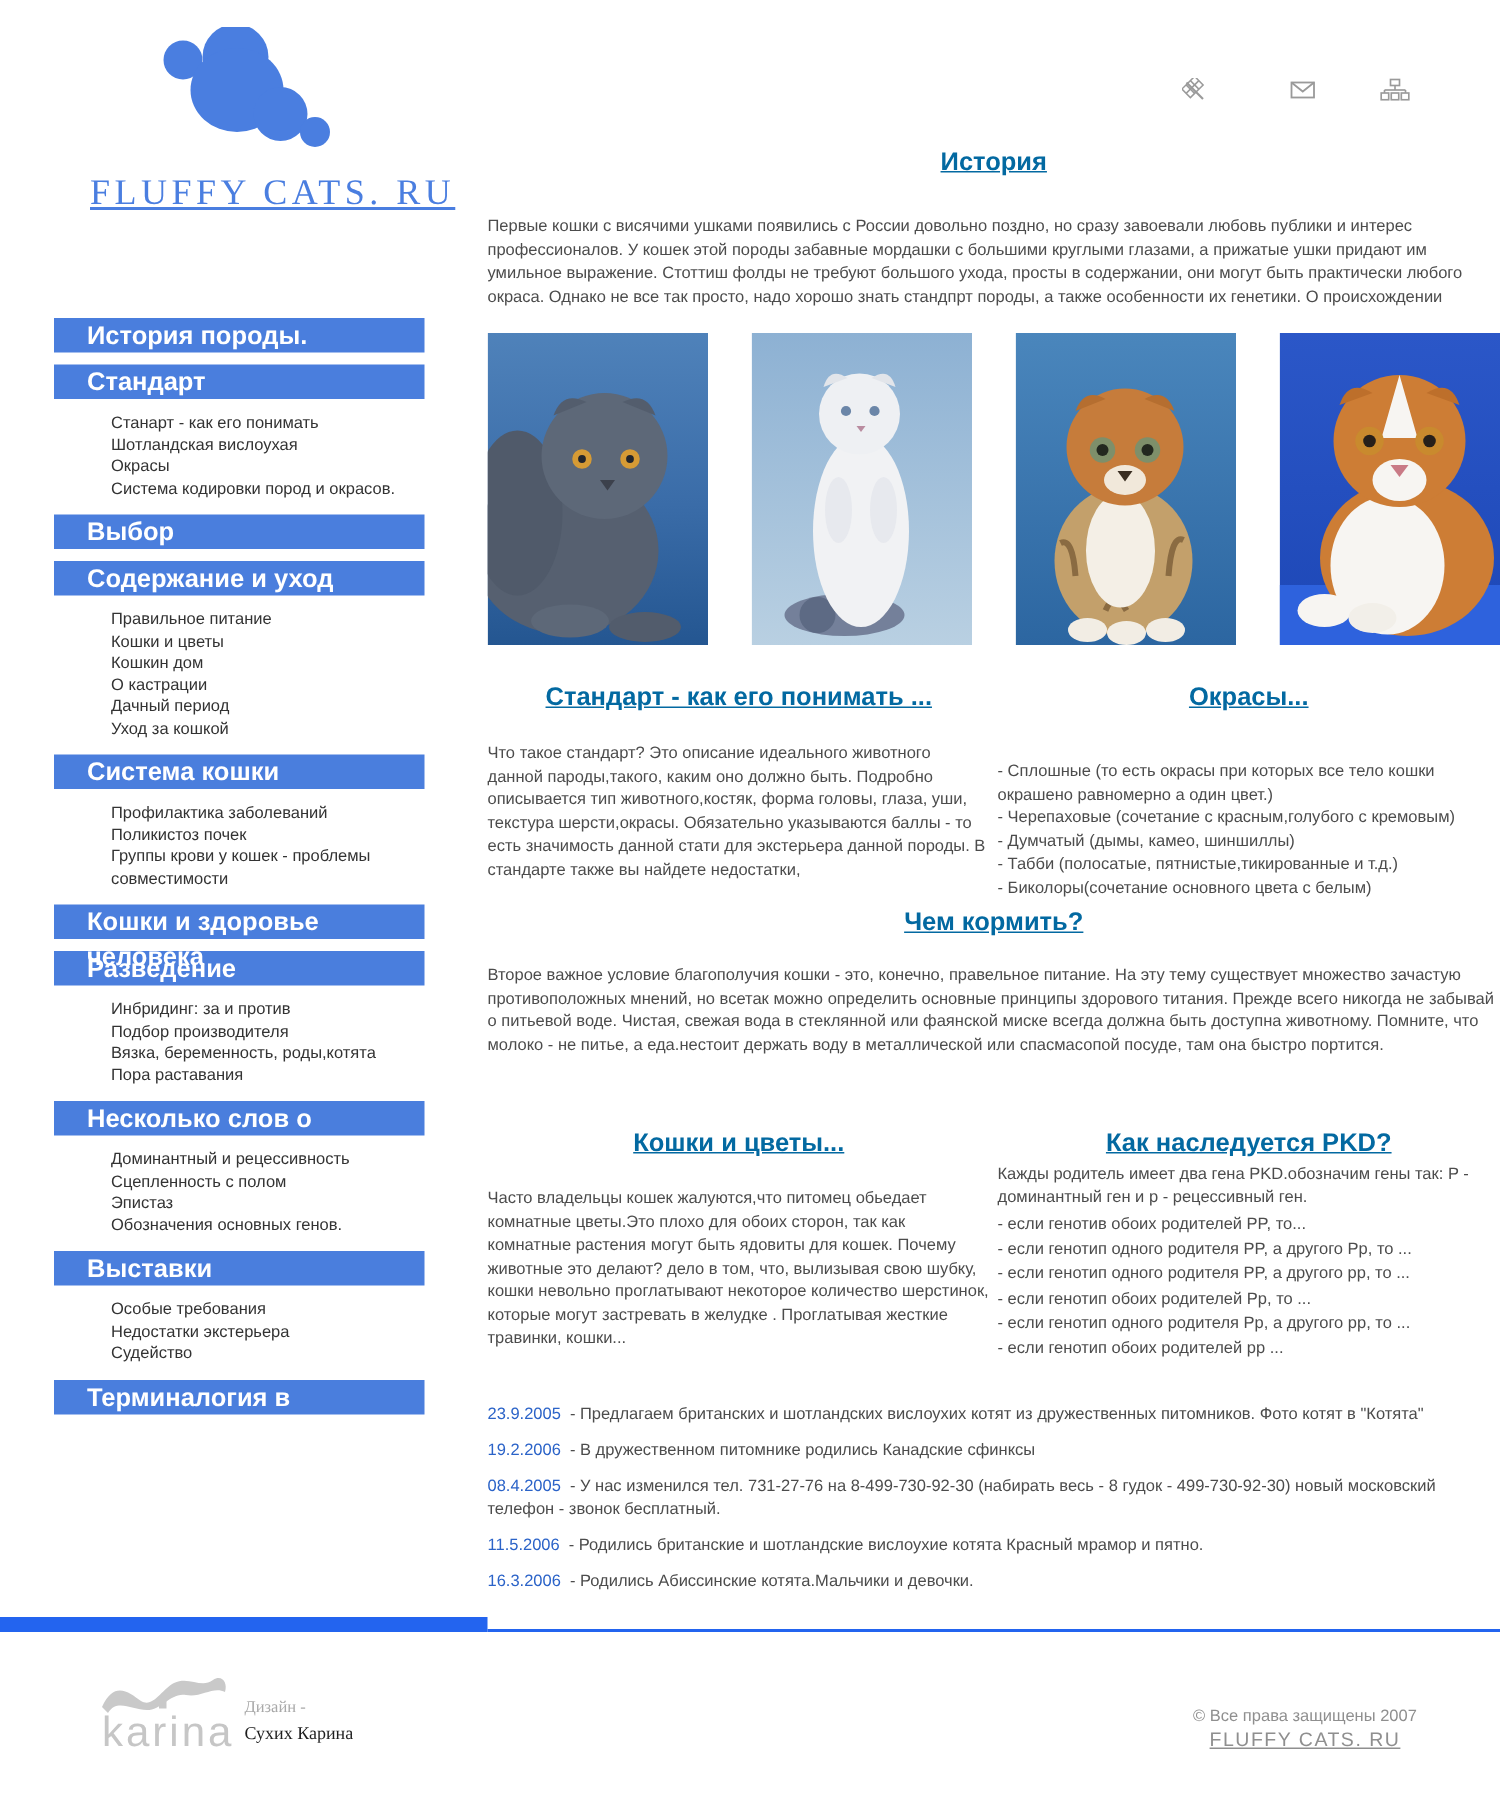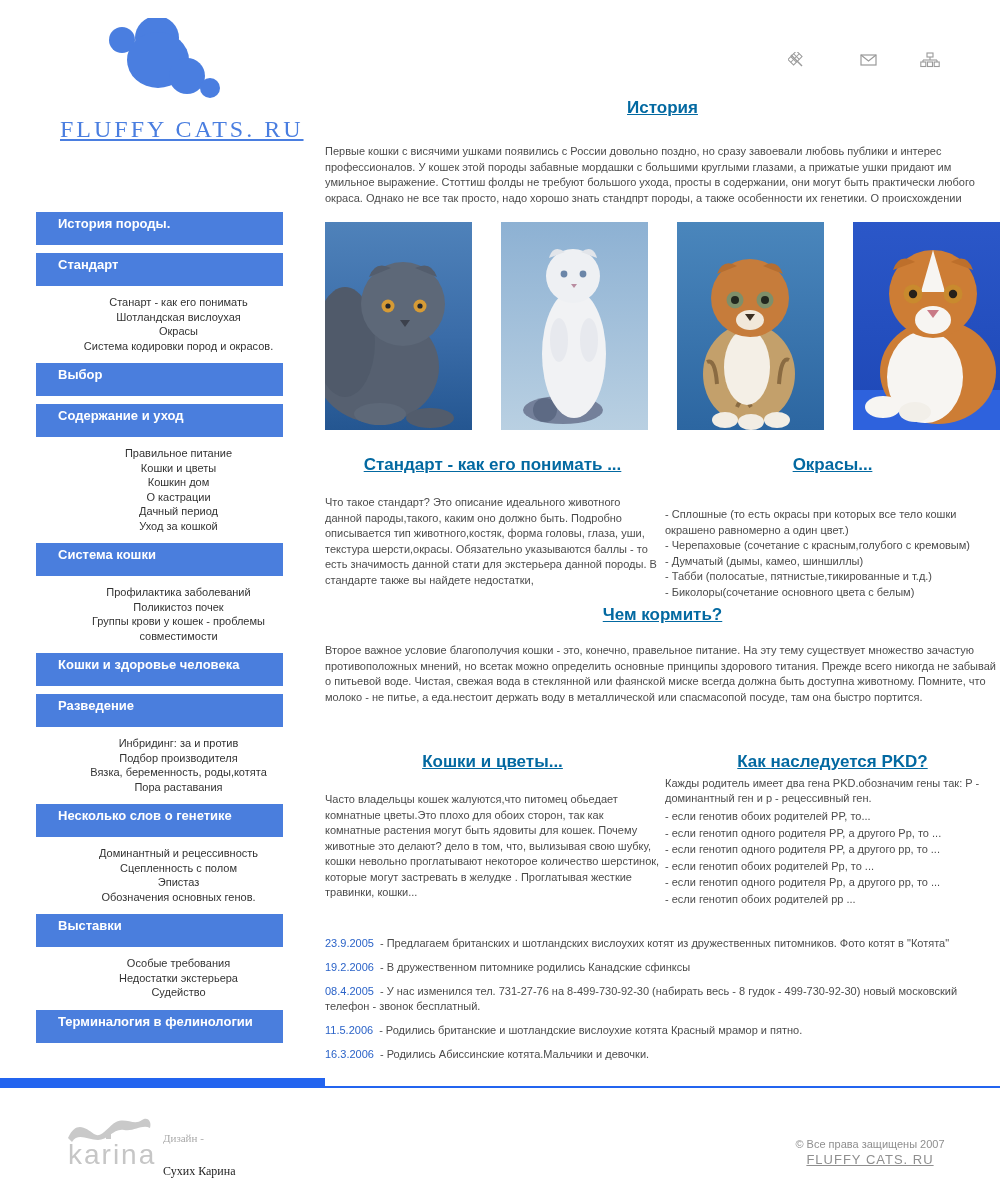--- a/index.html
+++ b/index.html
@@ -13,23 +13,23 @@
   .logo-title { display:inline-block; margin-top:8px; font-family:"Liberation Serif", serif;
                 font-size:24px; letter-spacing:3px; color:#4a7ee0; text-decoration:underline;
                 white-space:nowrap; }
 
   .top-icons { position:absolute; top:52px; left:780px; width:170px; height:20px; }
   .top-icon { position:absolute; top:0; width:18px; height:16px; cursor:pointer; }
   .ti-flag { left:8px; } .ti-mail { left:80px; } .ti-map { left:140px; }
 
   
   .sidebar { position:absolute; left:36px; top:212px; width:247px; }
-  .sb-bar { background:#4a7edd; color:#ffffff; font-weight:bold; font-size:13px;
-            height:33px; line-height:23px; padding-left:22px; margin-bottom:8px; cursor:pointer; }
-  .sb-items { padding:1px 0 10px 38px;text-align:center; }
+  .sb-bar { background:#4a7edd; color:#ffffff; font-weight:bold; font-size:17px;
+            height:23px; line-height:23px; padding-left:22px; margin-bottom:8px; cursor:pointer; }
+  .sb-items { padding:1px 0 10px 38px; }
   .sb-item { font-size:11px; line-height:14.5px; color:#333333; cursor:pointer; }
 
   
   .main { position:absolute; left:325px; top:0; width:675px; }
   .heading { font-size:17px; font-weight:bold; color:#0369a1; text-decoration:underline;
              text-align:center; cursor:pointer; }
   .para { font-size:11px; line-height:15.5px; color:#4c4c4c; }
 
   .sec-history { position:absolute; top:98px; left:0; width:675px; }
   .sec-history .para { margin-top:26px; }
@@ -58,21 +58,21 @@
   .news-date { color:#2b63c8; margin-right:6px; cursor:pointer;margin-top:25px; }
 
   
   .foot-rule { position:absolute; top:1078px; left:0; width:1000px; height:10px; }
   .foot-rule .bar { position:absolute; left:0; top:0; width:325px; height:10px; background:#2364ef; }
   .foot-rule .line { position:absolute; left:325px; top:8px; width:675px; height:2px; background:#2364ef; }
 
   .karina { position:absolute; left:62px; top:1112px; width:100px; }
   .design-credit { position:absolute; left:163px; top:1132px; font-size:11px; }
   .design-label { color:#a9a9a9; font-family:"Liberation Serif", serif; }
-  .designer { margin-top:20px; color:#1d1d1d; font-family:"Liberation Serif", serif; font-size:12px; }
+  .designer { margin-top:4px; color:#1d1d1d; font-family:"Liberation Serif", serif; font-size:12px; }
 
   .copyright { position:absolute; left:760px; top:1138px; width:220px; text-align:center; }
   .copy-line { font-size:11px; color:#8f8f8f; }
   .copy-site { margin-top:2px; font-size:13px; color:#8f8f8f; text-decoration:underline;
                letter-spacing:1px; cursor:pointer; }
 </style>
 </head>
 <body>
 
 <div class="page">

